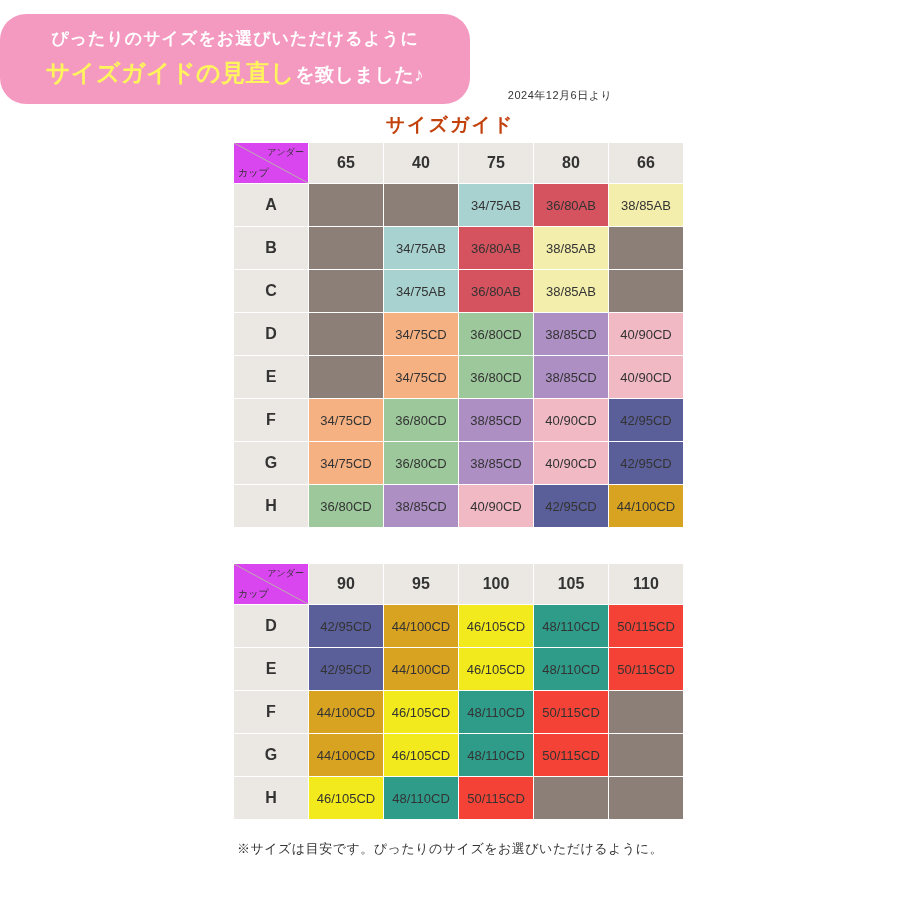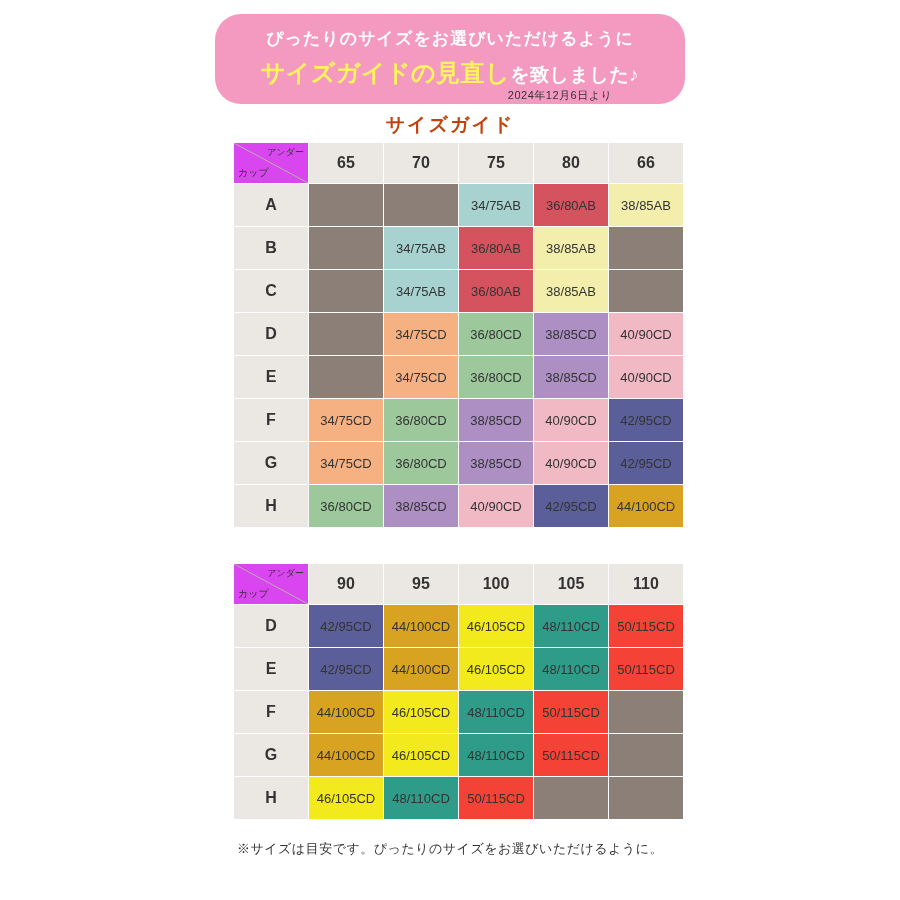--- a/index.html
+++ b/index.html
@@ -15,21 +15,21 @@
     position: relative;
     overflow: hidden;
   }
 
   
   .banner-wrap {
     position: absolute;
     left: 0; right: 0;
     top: 14px;
     display: flex;
-    justify-content: center;
+    justify-content: flex-start;
   }
   .banner {
     background: #f49ac1;
     border-radius: 26px;
     padding: 13px 30px 15px 30px;
     text-align: center;
     min-width: 410px;
   }
   .banner-line1 {
     color: #ffffff;
@@ -179,21 +179,21 @@
         <th class="corner">
           <div class="corner-inner">
             <svg class="diag" viewBox="0 0 74 40" preserveAspectRatio="none">
               <line x1="0" y1="0" x2="74" y2="40" stroke="#b9b1a8" stroke-width="1"></line>
             </svg>
             <span class="under">アンダー</span>
             <span class="cup">カップ</span>
           </div>
         </th>
         <th>65</th>
-        <th>70</th>
+        <th>40</th>
         <th>75</th>
         <th>80</th>
         <th>66</th>
       </tr>
     </thead>
     <tbody id="tbody1">
         <tr>
           <th class="rowhead">A</th>
           <td class="cell empty" style="background: rgb(140, 127, 119);"></td>
           <td class="cell empty" style="background: rgb(140, 127, 119);"></td>

